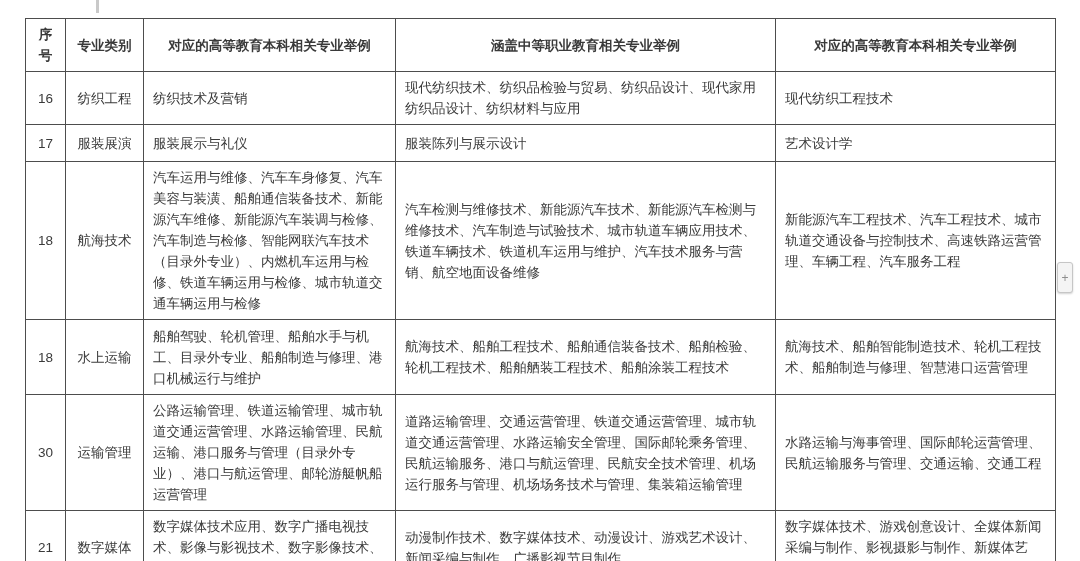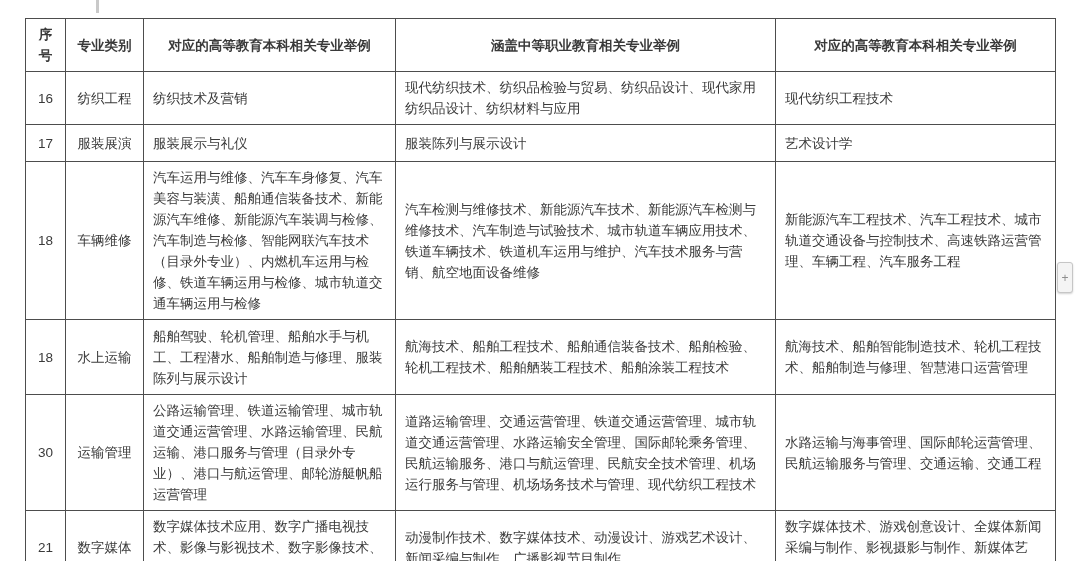--- a/index.html
+++ b/index.html
@@ -89,37 +89,37 @@
         </tr>
         <tr>
           <td class="center">17</td>
           <td class="center">服装展演</td>
           <td>服装展示与礼仪</td>
           <td>服装陈列与展示设计</td>
           <td>艺术设计学</td>
         </tr>
         <tr>
           <td class="center">18</td>
-          <td class="center">车辆维修</td>
+          <td class="center">航海技术</td>
           <td>汽车运用与维修、汽车车身修复、汽车美容与装潢、船舶通信装备技术、新能源汽车维修、新能源汽车装调与检修、汽车制造与检修、智能网联汽车技术（目录外专业）、内燃机车运用与检修、铁道车辆运用与检修、城市轨道交通车辆运用与检修</td>
           <td>汽车检测与维修技术、新能源汽车技术、新能源汽车检测与维修技术、汽车制造与试验技术、城市轨道车辆应用技术、铁道车辆技术、铁道机车运用与维护、汽车技术服务与营销、航空地面设备维修</td>
           <td>新能源汽车工程技术、汽车工程技术、城市轨道交通设备与控制技术、高速铁路运营管理、车辆工程、汽车服务工程</td>
         </tr>
         <tr>
           <td class="center">18</td>
           <td class="center">水上运输</td>
-          <td>船舶驾驶、轮机管理、船舶水手与机工、工程潜水、船舶制造与修理、服装陈列与展示设计</td>
+          <td>船舶驾驶、轮机管理、船舶水手与机工、目录外专业、船舶制造与修理、港口机械运行与维护</td>
           <td>航海技术、船舶工程技术、船舶通信装备技术、船舶检验、轮机工程技术、船舶舾装工程技术、船舶涂装工程技术</td>
           <td>航海技术、船舶智能制造技术、轮机工程技术、船舶制造与修理、智慧港口运营管理</td>
         </tr>
         <tr>
           <td class="center">30</td>
           <td class="center">运输管理</td>
           <td>公路运输管理、铁道运输管理、城市轨道交通运营管理、水路运输管理、民航运输、港口服务与管理（目录外专业）、港口与航运管理、邮轮游艇帆船运营管理</td>
-          <td>道路运输管理、交通运营管理、铁道交通运营管理、城市轨道交通运营管理、水路运输安全管理、国际邮轮乘务管理、民航运输服务、港口与航运管理、民航安全技术管理、机场运行服务与管理、机场场务技术与管理、现代纺织工程技术</td>
+          <td>道路运输管理、交通运营管理、铁道交通运营管理、城市轨道交通运营管理、水路运输安全管理、国际邮轮乘务管理、民航运输服务、港口与航运管理、民航安全技术管理、机场运行服务与管理、机场场务技术与管理、集装箱运输管理</td>
           <td>水路运输与海事管理、国际邮轮运营管理、民航运输服务与管理、交通运输、交通工程</td>
         </tr>
         <tr>
           <td class="center">21</td>
           <td class="center">数字媒体</td>
           <td>数字媒体技术应用、数字广播电视技术、影像与影视技术、数字影像技术、动漫游戏、广播影视节目制作</td>
           <td>动漫制作技术、数字媒体技术、动漫设计、游戏艺术设计、新闻采编与制作、广播影视节目制作</td>
           <td>数字媒体技术、游戏创意设计、全媒体新闻采编与制作、影视摄影与制作、新媒体艺术、广播电视学、广播电视新闻</td>
         </tr>
       </tbody>

